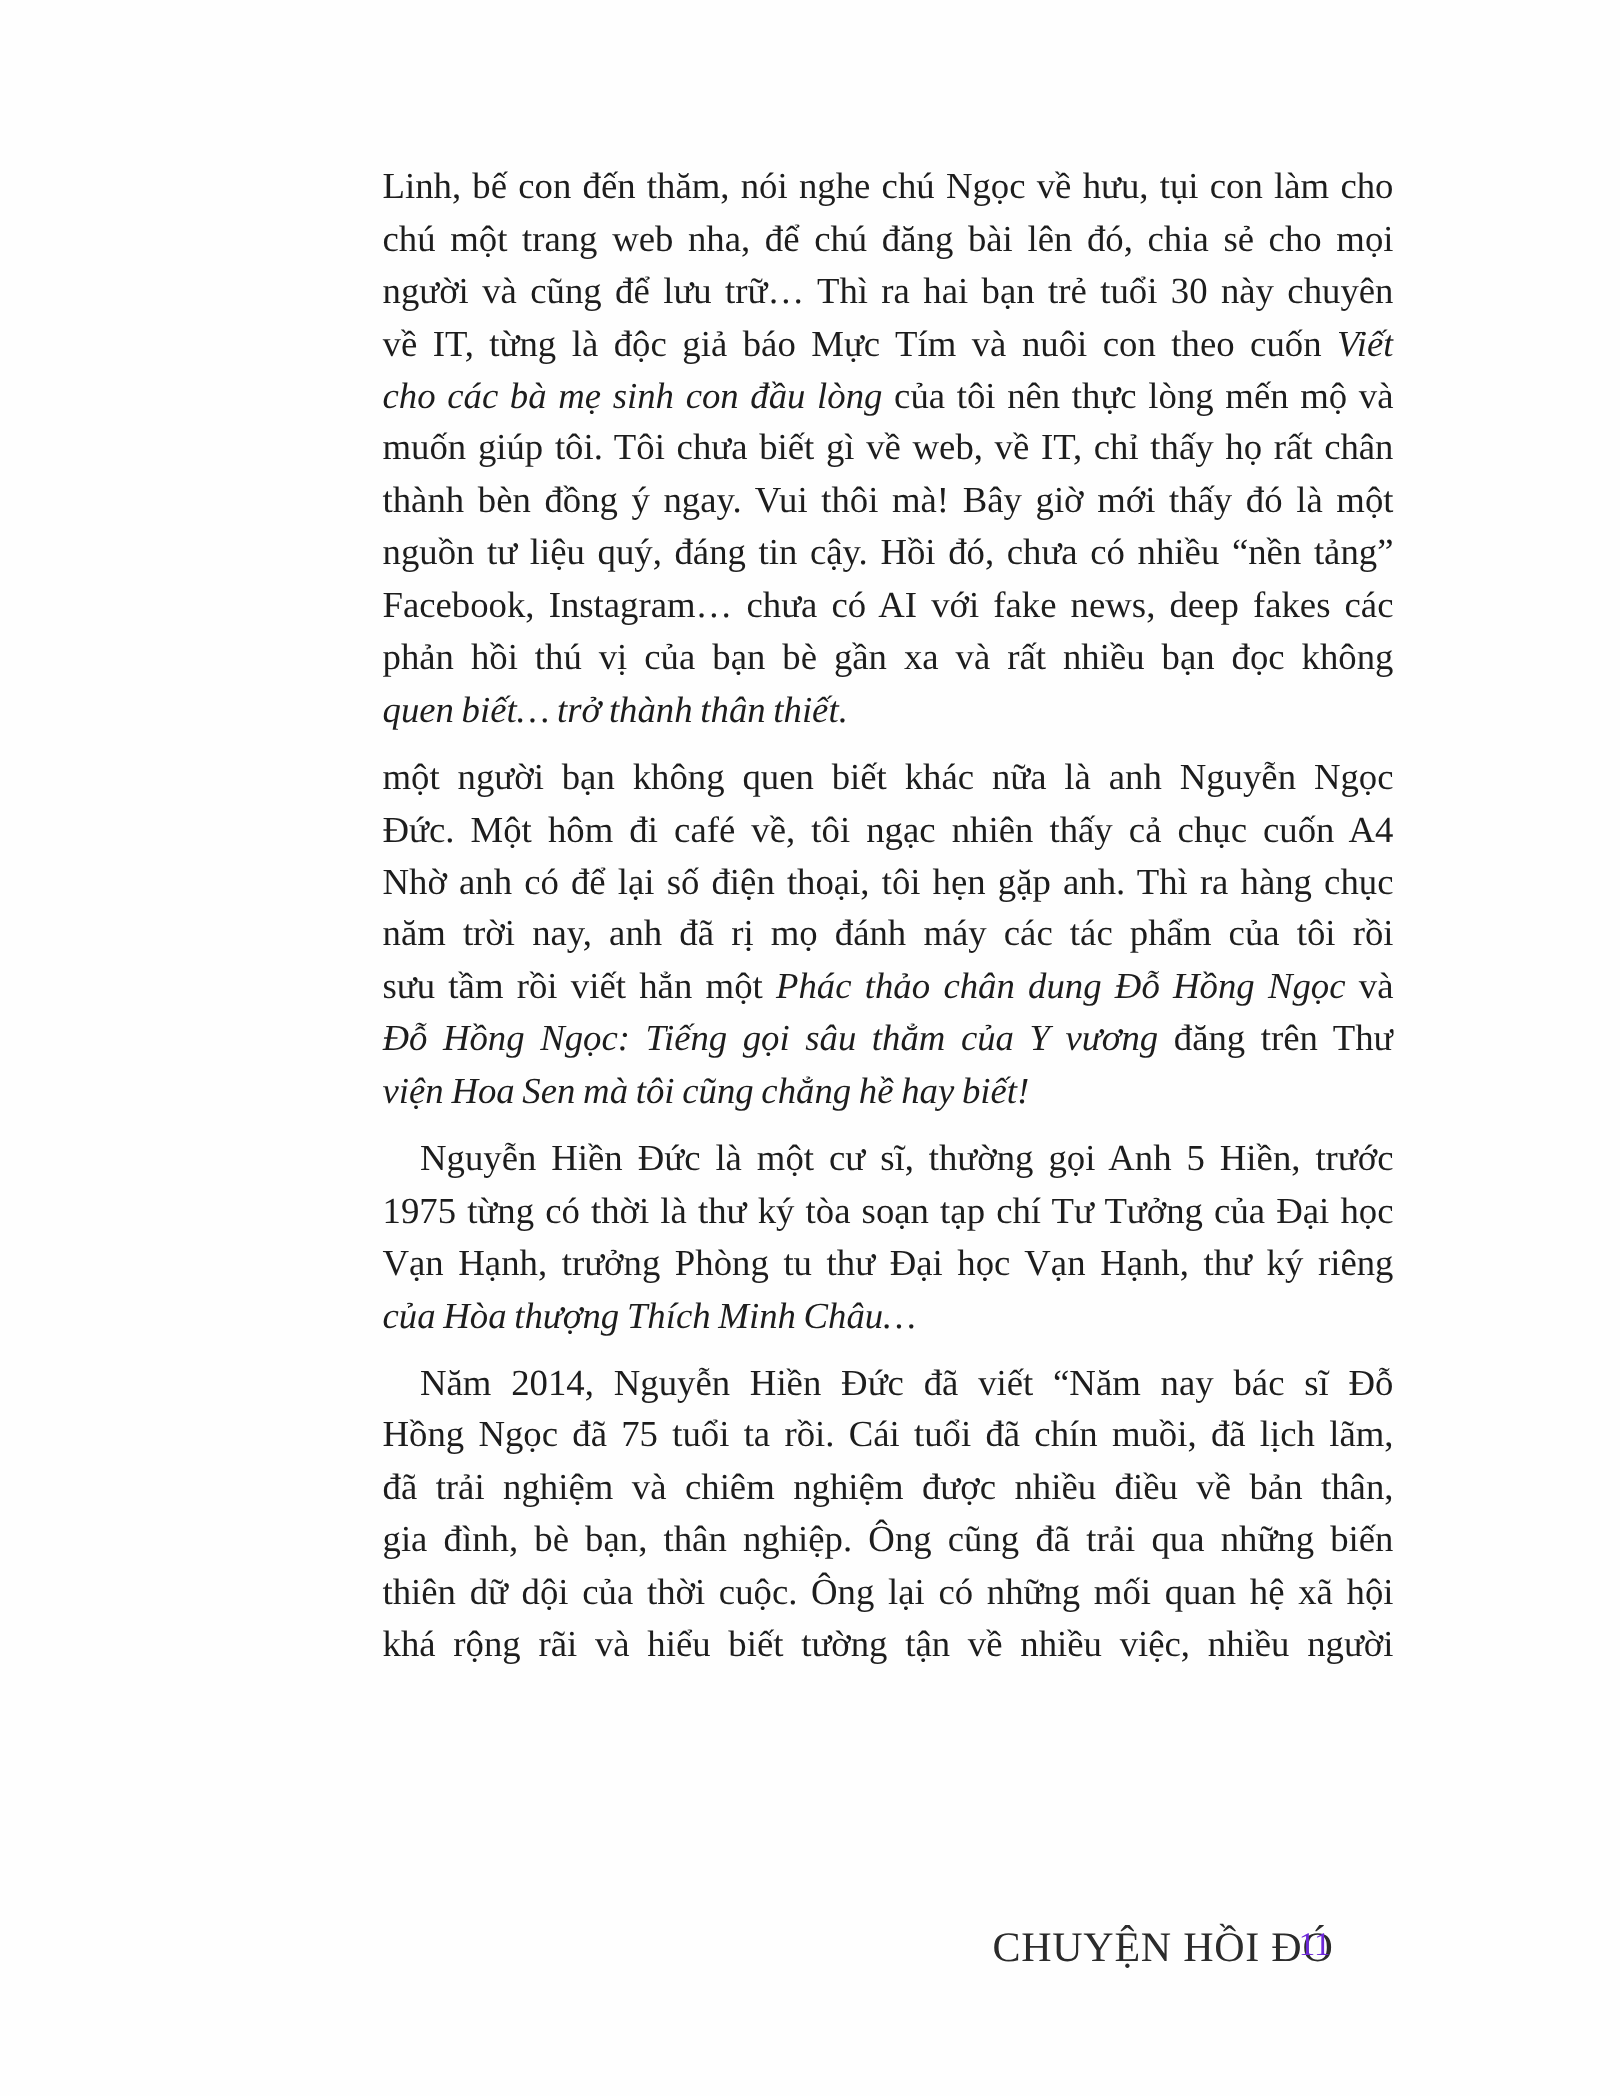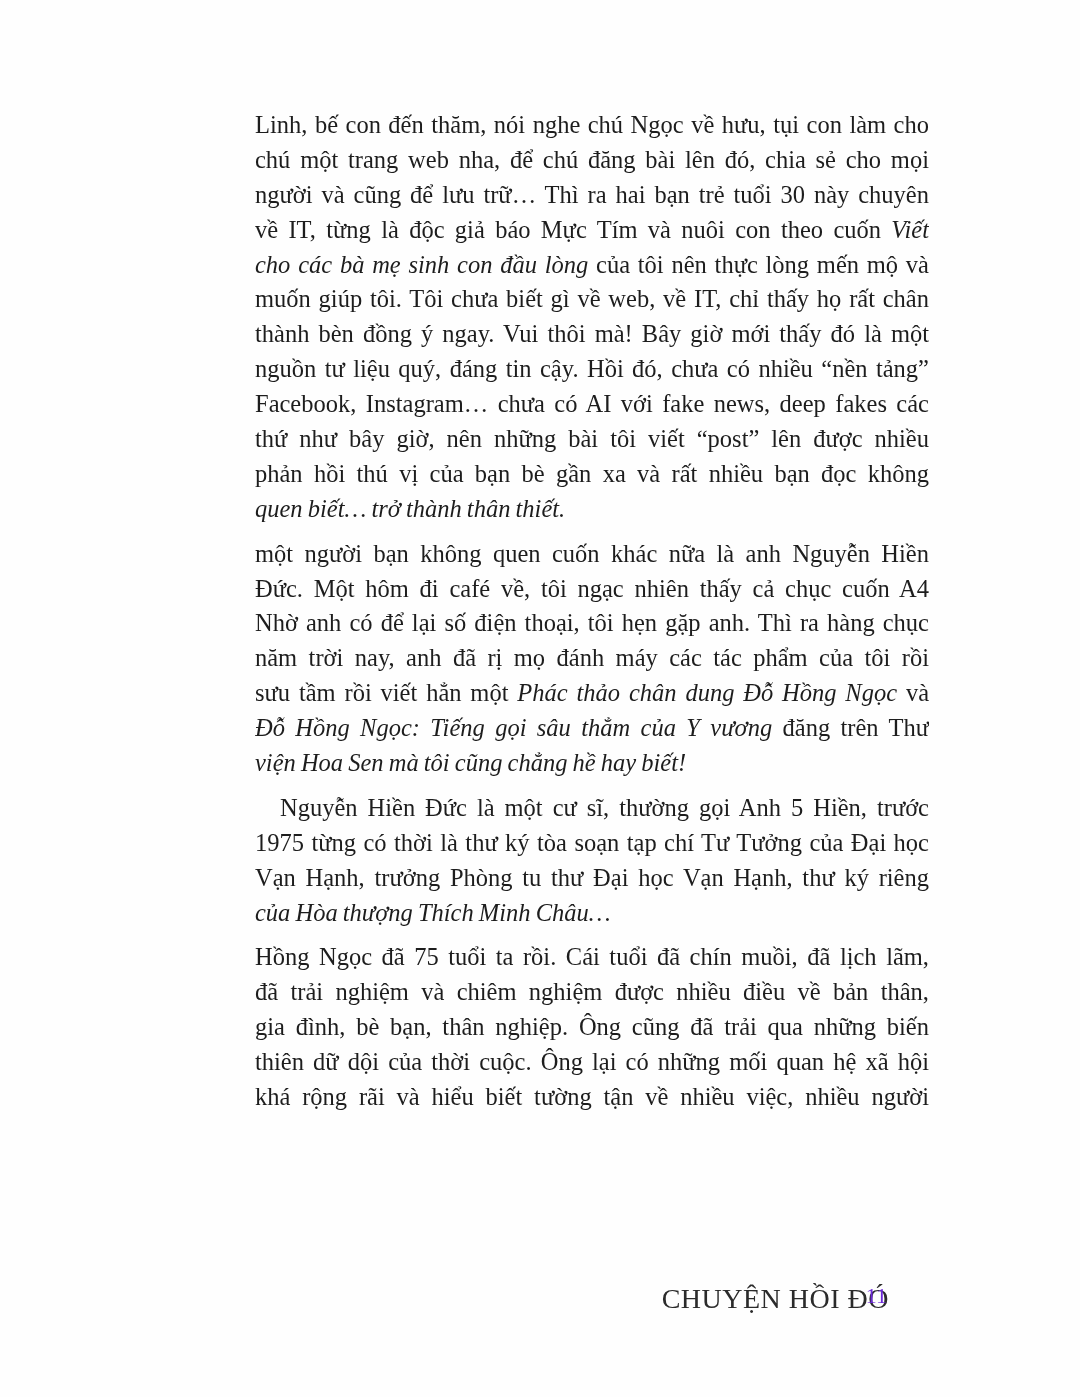--- a/index.html
+++ b/index.html
@@ -62,40 +62,40 @@
     <div class="paragraph">
       <div class="line"><span>Linh, bế con đến thăm, nói nghe chú Ngọc về hưu, tụi con làm cho</span></div>
       <div class="line"><span>chú một trang web nha, để chú đăng bài lên đó, chia sẻ cho mọi</span></div>
       <div class="line"><span>người và cũng để lưu trữ… Thì ra hai bạn trẻ tuổi 30 này chuyên</span></div>
       <div class="line"><span>về IT, từng là độc giả báo Mực Tím và nuôi con theo cuốn </span><span class="it">Viết</span></div>
       <div class="line"><span class="it">cho các bà mẹ sinh con đầu lòng</span><span> của tôi nên thực lòng mến mộ và</span></div>
       <div class="line"><span>muốn giúp tôi. Tôi chưa biết gì về web, về IT, chỉ thấy họ rất chân</span></div>
       <div class="line"><span>thành bèn đồng ý ngay. Vui thôi mà! Bây giờ mới thấy đó là một</span></div>
       <div class="line"><span>nguồn tư liệu quý, đáng tin cậy. Hồi đó, chưa có nhiều “nền tảng”</span></div>
       <div class="line"><span>Facebook, Instagram… chưa có AI với fake news, deep fakes các</span></div>
-      <div class="line"><span>thứ như bây giờ, nên những bài tôi viết “post” lên được nhiều</span></div>
       <div class="line"><span>phản hồi thú vị của bạn bè gần xa và rất nhiều bạn đọc không</span></div>
       <div class="line last"><span>quen biết… trở thành thân thiết.</span></div>
     </div>
     <div class="paragraph">
-      <div class="line"><span>một người bạn không quen cuốn khác nữa là anh Nguyễn Hiền</span></div>
+      <div class="line"><span>một người bạn không quen biết khác nữa là anh Nguyễn Ngọc</span></div>
       <div class="line"><span>Đức. Một hôm đi café về, tôi ngạc nhiên thấy cả chục cuốn A4</span></div>
       <div class="line"><span>Nhờ anh có để lại số điện thoại, tôi hẹn gặp anh. Thì ra hàng chục</span></div>
       <div class="line"><span>năm trời nay, anh đã rị mọ đánh máy các tác phẩm của tôi rồi</span></div>
       <div class="line"><span>sưu tầm rồi viết hẳn một </span><span class="it">Phác thảo chân dung Đỗ Hồng Ngọc</span><span> và</span></div>
       <div class="line"><span class="it">Đỗ Hồng Ngọc: Tiếng gọi sâu thẳm của Y vương</span><span> đăng trên Thư</span></div>
       <div class="line last"><span>viện Hoa Sen mà tôi cũng chẳng hề hay biết!</span></div>
     </div>
     <div class="paragraph">
       <div class="line indent"><span>Nguyễn Hiền Đức là một cư sĩ, thường gọi Anh 5 Hiền, trước</span></div>
       <div class="line"><span>1975 từng có thời là thư ký tòa soạn tạp chí Tư Tưởng của Đại học</span></div>
       <div class="line"><span>Vạn Hạnh, trưởng Phòng tu thư Đại học Vạn Hạnh, thư ký riêng</span></div>
       <div class="line last"><span>của Hòa thượng Thích Minh Châu…</span></div>
     </div>
     <div class="paragraph">
+      <div class="line indent"><span>Năm 2014, Nguyễn Hiền Đức đã viết “Năm nay bác sĩ Đỗ</span></div>
       <div class="line"><span>Hồng Ngọc đã 75 tuổi ta rồi. Cái tuổi đã chín muồi, đã lịch lãm,</span></div>
       <div class="line"><span>đã trải nghiệm và chiêm nghiệm được nhiều điều về bản thân,</span></div>
       <div class="line"><span>gia đình, bè bạn, thân nghiệp. Ông cũng đã trải qua những biến</span></div>
       <div class="line"><span>thiên dữ dội của thời cuộc. Ông lại có những mối quan hệ xã hội</span></div>
       <div class="line"><span>khá rộng rãi và hiểu biết tường tận về nhiều việc, nhiều người</span></div>
     </div>
   </main>
 
 <footer class="footer">
   <div class="running-title">CHUYỆN HỒI ĐÓ</div>

